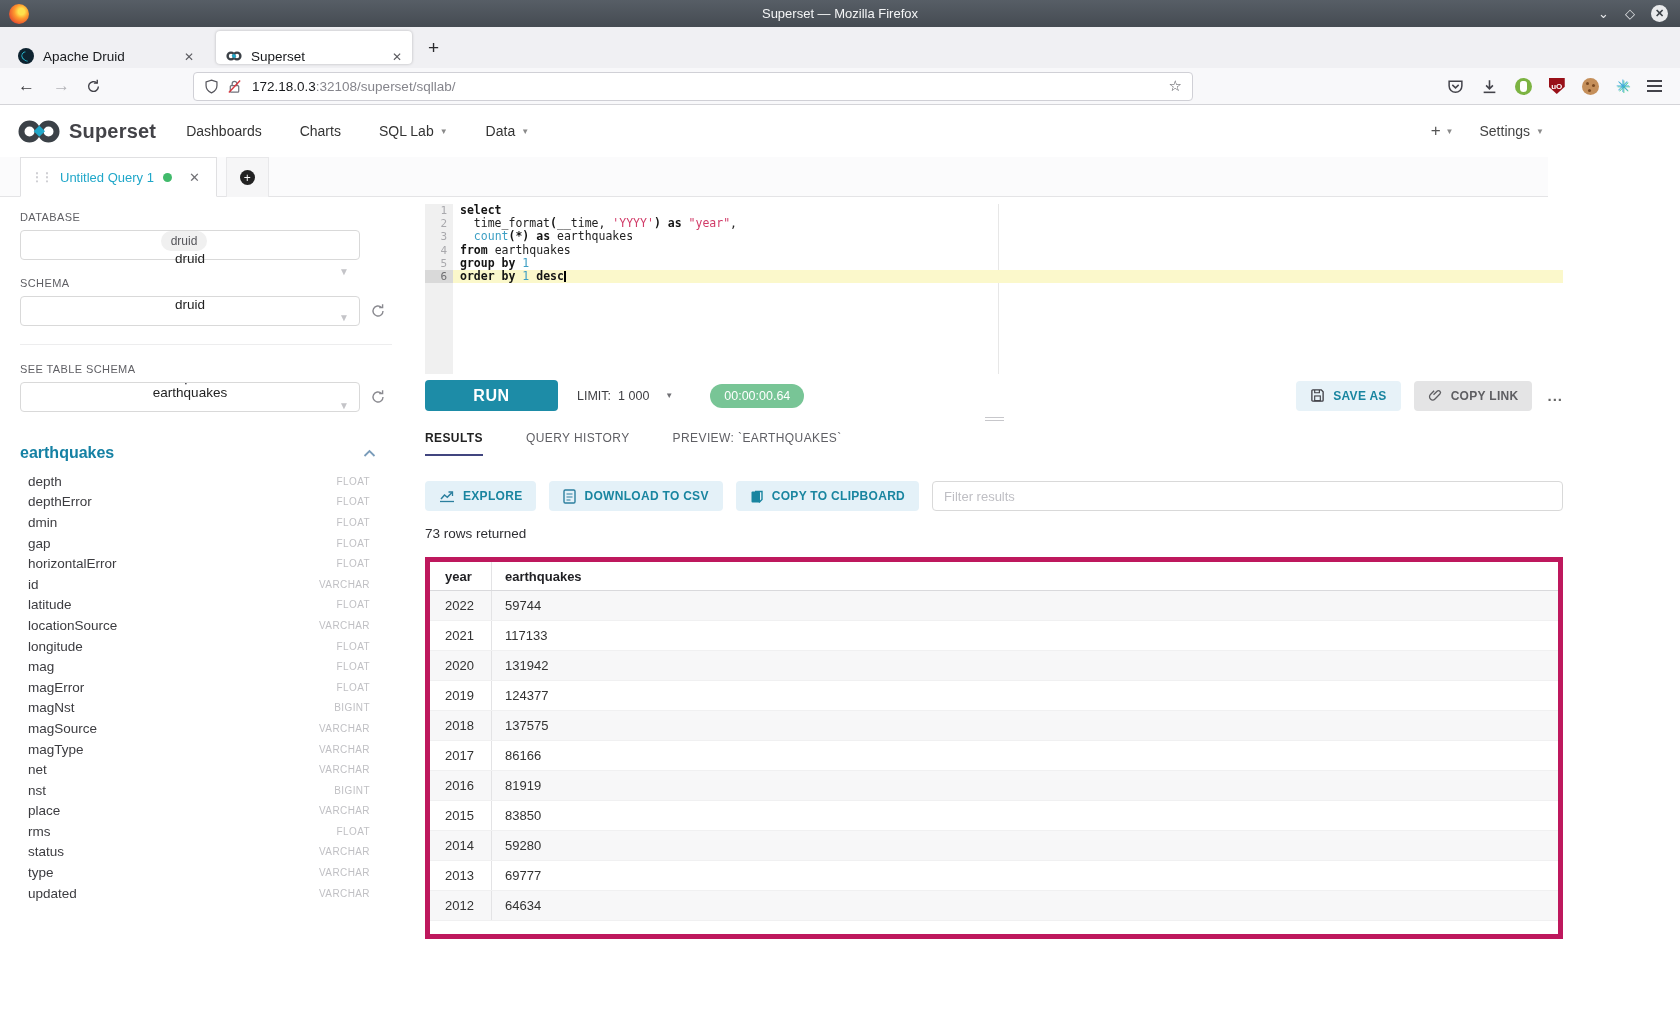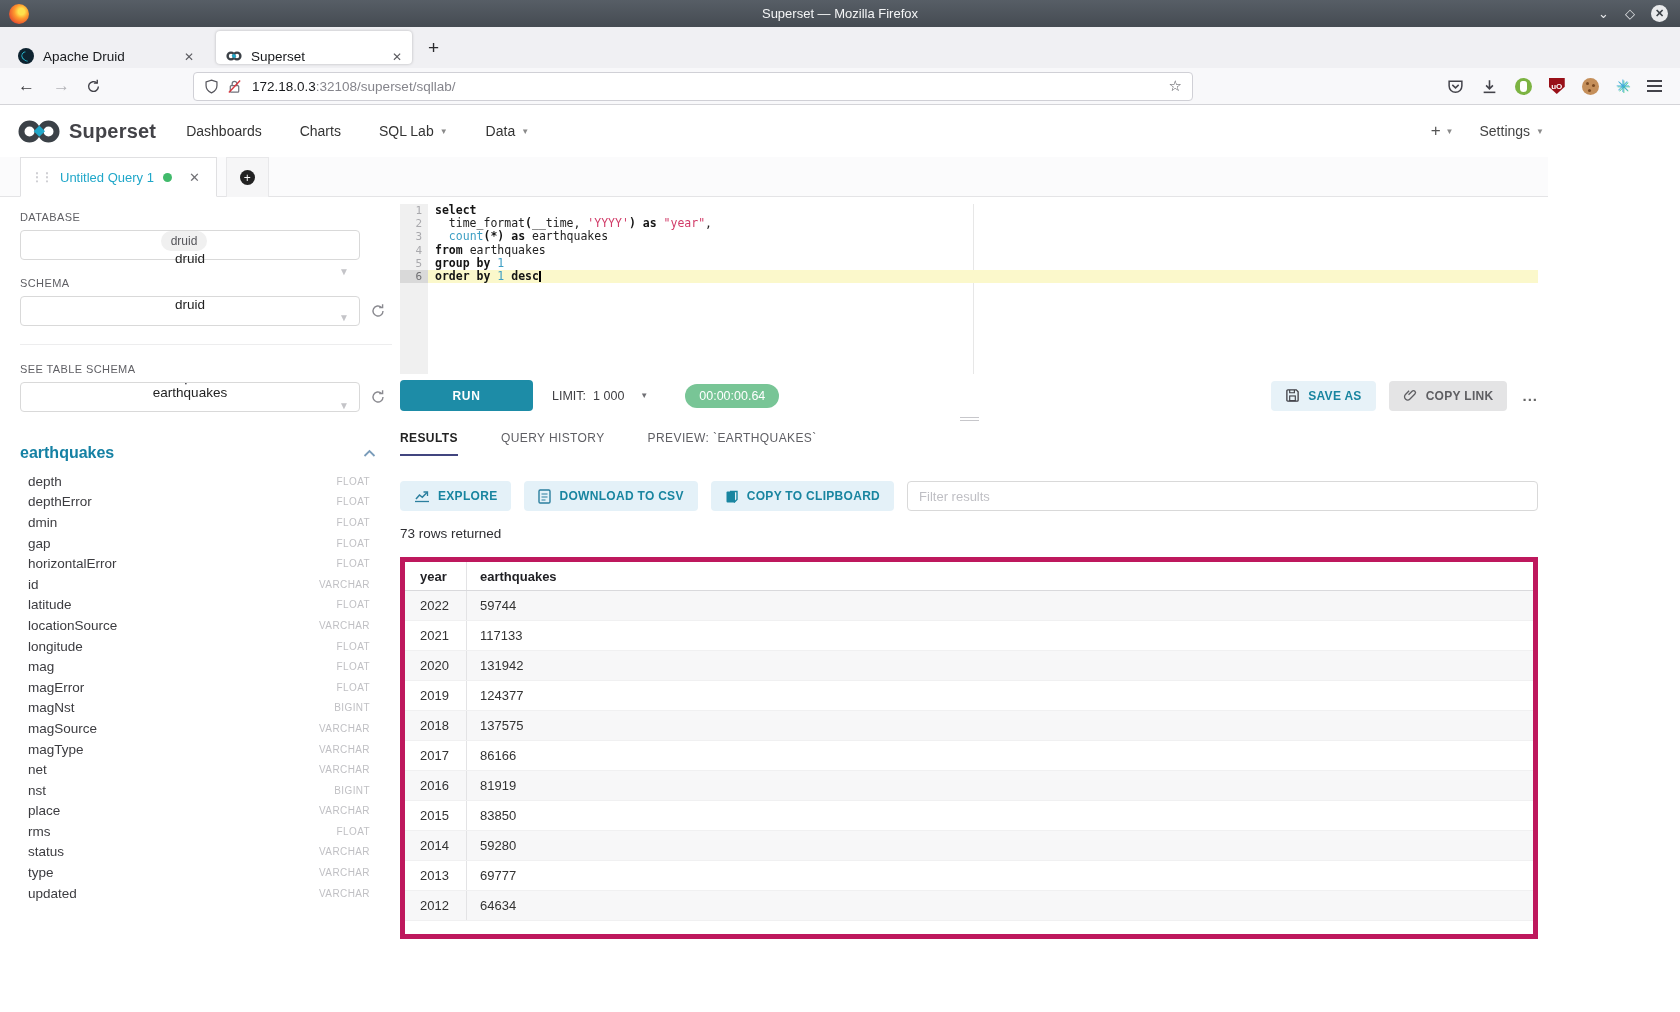--- a/index.html
+++ b/index.html
@@ -72,21 +72,21 @@
   .qtab-dots { color:#c9c9ce; font-size:12px; font-weight:bold; letter-spacing:-2px; }
   .qtab-label { font-size:13px; color:#20a7c9; }
   .qtab-dot { width:9px; height:9px; border-radius:50%; background:#41ba6b; }
   .qtab-close { color:#707075; font-size:13px; margin-left:8px; }
   .qtab-add { height:40px; margin-bottom:-1px; background:#f6f6f7; border:1px solid #e8e8ea; border-bottom:none;
     margin-left:9px; display:flex; align-items:center; padding:0 13px; }
   .addtab-ico { width:15px; height:15px; border-radius:50%; background:#232323; color:#fff; font-size:12px;
     display:flex; align-items:center; justify-content:center; line-height:1; }
 
   
-  .main { display:flex; height:815px; }
+  .main { display:flex; height:815px;gap:25px; }
   .sidebar { width:400px; flex:none; padding:14px 0 0 20px; }
   .fld-label { font-size:11px; color:#5f5f64; letter-spacing:.4px; margin-bottom:7px; }
   .sel-row { display:flex; align-items:center; gap:10px; }
   .select { width:340px; height:30px; border:1px solid #d9d9d9; border-radius:4px; background:#fff;
     display:flex; align-items:center; padding:0 10px;flex-direction:column; }
   .select .sel-caret { margin-left:auto; color:#c4c4c8; font-size:10px; }
   .badge { background:#f0f0f0; border-radius:11px; padding:3px 10px; font-size:12px; color:#55555a; margin-right:12px; }
   .sel-value { font-size:13.5px; color:#222; }
   .mt17 { margin-top:17px; } .mt18 { margin-top:18px; }
   .side-divider { border:none; border-top:1px solid #ededee; margin:18px 0 0; width:372px; }
@@ -111,21 +111,21 @@
   .ed-line.active { background:#fbf8cb; }
   .tk-kw { font-weight:bold; color:#141414; }
   .tk-pl { color:#222; }
   .tk-fn { color:#3d9fc4; }
   .tk-num { color:#3d9fc4; }
   .tk-str { color:#d13b68; }
   .ed-cursor { display:inline-block; width:2px; height:11px; background:#000; vertical-align:-2px; }
 
   .edbar { margin-top:6px; height:31px; display:flex; align-items:center; }
   .run-btn { width:133px; height:31px; border:none; border-radius:4px; background:#1d8ca7; color:#fff;
-    font-size:12px; font-weight:bold; letter-spacing:.6px; font-family:inherit; }
+    font-size:16px; font-weight:bold; letter-spacing:.6px; font-family:inherit; }
   .limit-group { display:flex; align-items:center; margin-left:19px; font-size:12.5px; color:#3e3e42; gap:7px; }
   .limit-caret { font-size:8px; color:#707075; margin-left:9px; }
   .timer-pill { margin-left:37px; background:#78c596; color:#fff; font-size:12.5px;
     padding:5px 14px; border-radius:14px; }
   .edbar-right { margin-left:auto; display:flex; align-items:center; gap:13px; }
   .btn-light { height:30px; border:none; border-radius:4px; display:flex; align-items:center; gap:8px;
     padding:0 14px; font-size:12px; font-weight:bold; letter-spacing:.3px; font-family:inherit; }
   .btn-saveas { background:#e7f2f8; color:#1985a0; }
   .btn-copylink { background:#e4e4e5; color:#5e5e62; }
   .more-dots { font-size:15px; font-weight:bold; color:#666; letter-spacing:1px; margin-left:2px; }

